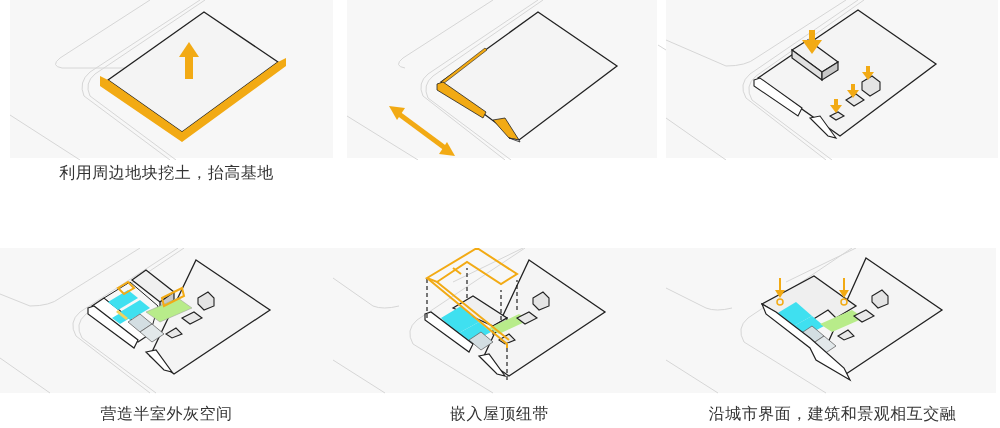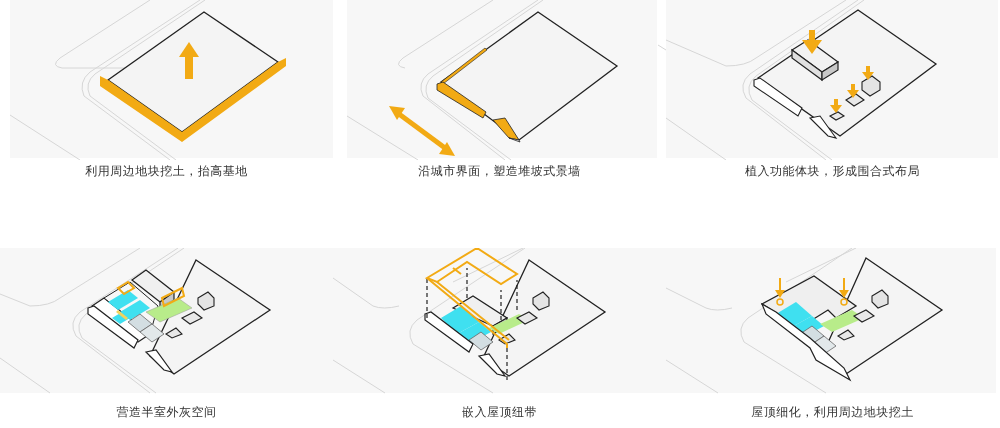--- a/index.html
+++ b/index.html
@@ -1,21 +1,21 @@
 <!DOCTYPE html>
 <html><head>
 <meta charset="utf-8">
 <style>
   html, body { margin: 0; padding: 0; background: #ffffff; }
   body { width: 1000px; height: 428px; position: relative; overflow: hidden;
          font-family: "DejaVu Sans", "Liberation Sans", sans-serif; }
   .panel { position: absolute; width: 333px; }
   .panel svg { position: absolute; left: 0; top: 0; display: block; }
   .caption { position: absolute; left: 0; width: 100%; text-align: center;
-             font-size: 12px; color: #333333; letter-spacing: 0.5px; }
+             font-size: 16px; color: #333333; letter-spacing: 0.5px; }
 </style>
 </head>
 <body>
 
 <div class="panel" style="left:0;top:0;height:200px;">
   <svg width="333" height="160" viewBox="0 0 333 160">
     <rect x="10" y="0" width="323" height="158" fill="#F7F7F7"></rect>
 
     <path d="M150 0 L60 58 Q50 66 62 68 L130 68" fill="none" stroke="#D6D6D6" stroke-width="1"></path>
     <path d="M200 0 L90 72 Q78 82 84 96 L170 160" fill="none" stroke="#D6D6D6" stroke-width="1"></path>
@@ -49,21 +49,20 @@
     <polygon points="104,84 110,82 153,112 150,118 104,90" fill="#F2AA14" stroke="#222" stroke-width="0.8"></polygon>
     <polygon points="160,120 172,118 186,140 176,138" fill="#F2AA14" stroke="#222" stroke-width="0.8"></polygon>
     <polygon points="176,138 186,140 187,142" fill="#fff" stroke="#222" stroke-width="0.8"></polygon>
 
     <g>
       <line x1="66" y1="114" x2="112" y2="148" stroke="#F2AA14" stroke-width="5"></line>
       <polygon points="56,106 72,108 64,120" fill="#F2AA14"></polygon>
       <polygon points="122,156 106,154 114,142" fill="#F2AA14"></polygon>
     </g>
   </svg>
-  <div class="caption" style="top:163px;">沿城市界面，塑造堆坡式景墙</div>
 </div>
 
 <div class="panel" style="left:666px;top:0;height:200px;">
   <svg width="334" height="160" viewBox="0 0 334 160">
     <rect x="0" y="0" width="332" height="158" fill="#F7F7F7"></rect>
     <path d="M180 0 L90 58 Q80 66 60 66 L0 40" fill="none" stroke="#D6D6D6" stroke-width="1"></path>
     <path d="M192 0 L84 74 Q72 84 80 98 L160 160" fill="none" stroke="#D6D6D6" stroke-width="1"></path>
     <path d="M198 0 L90 76 Q78 86 86 100 L166 160" fill="none" stroke="#D6D6D6" stroke-width="1"></path>
     <path d="M0 118 L60 160" fill="none" stroke="#D6D6D6" stroke-width="1"></path>
 
@@ -86,21 +85,20 @@
     </g>
     <g fill="#F2AA14">
       <rect x="200" y="66" width="4" height="8"></rect>
         <polygon points="196,72 202,80 208,72"></polygon>
       <rect x="185" y="84" width="4" height="8"></rect>
         <polygon points="181,90 187,98 193,90"></polygon>
       <rect x="168" y="99" width="4" height="8"></rect>
         <polygon points="164,105 170,113 176,105"></polygon>
     </g>
   </svg>
-  <div class="caption" style="top:163px;">植入功能体块，形成围合式布局</div>
 </div>
 
 <div class="panel" style="left:0;top:248px;height:180px;">
   <svg width="333" height="150" viewBox="0 0 333 150">
     <rect x="0" y="0" width="333" height="145" fill="#F7F7F7"></rect>
     <path d="M140 0 L60 50 Q50 58 30 58 L0 46" fill="none" stroke="#D6D6D6" stroke-width="1"></path>
     <path d="M178 0 L80 64 Q68 74 76 88 L150 145" fill="none" stroke="#D6D6D6" stroke-width="1"></path>
     <path d="M184 0 L86 66 Q74 76 82 90 L156 145" fill="none" stroke="#D6D6D6" stroke-width="1"></path>
     <path d="M0 110 L50 145" fill="none" stroke="#D6D6D6" stroke-width="1"></path>
 
@@ -203,14 +201,14 @@
       <line x1="114" y1="30" x2="114" y2="44" stroke="#F2AA14" stroke-width="2"></line>
       <polygon points="109,42 114,50 119,42" fill="#F2AA14"></polygon>
       <circle cx="114" cy="54" r="3" fill="none" stroke="#F2AA14" stroke-width="1.5"></circle>
     </g>
     <g>
       <line x1="178" y1="30" x2="178" y2="44" stroke="#F2AA14" stroke-width="2"></line>
       <polygon points="173,42 178,50 183,42" fill="#F2AA14"></polygon>
       <circle cx="178" cy="54" r="3" fill="none" stroke="#F2AA14" stroke-width="1.5"></circle>
     </g>
   </svg>
-  <div class="caption" style="top:156px;">屋顶细化，利用周边地块挖土</div>
+  <div class="caption" style="top:156px;">沿城市界面，建筑和景观相互交融</div>
 </div>
 
 </body></html>

